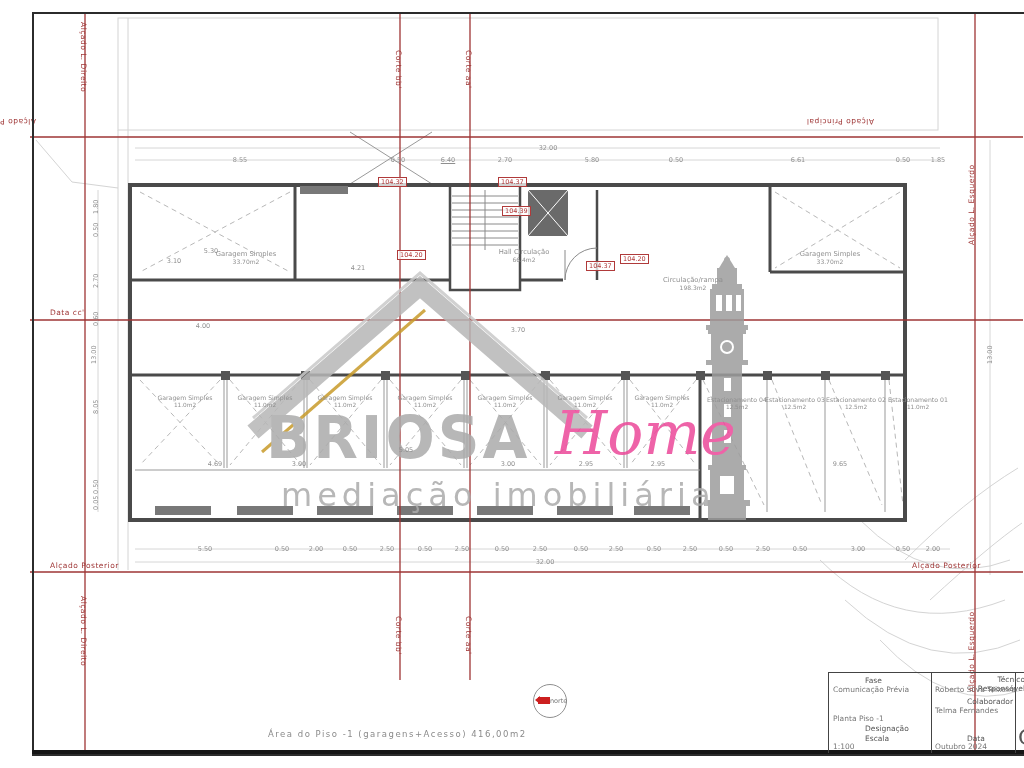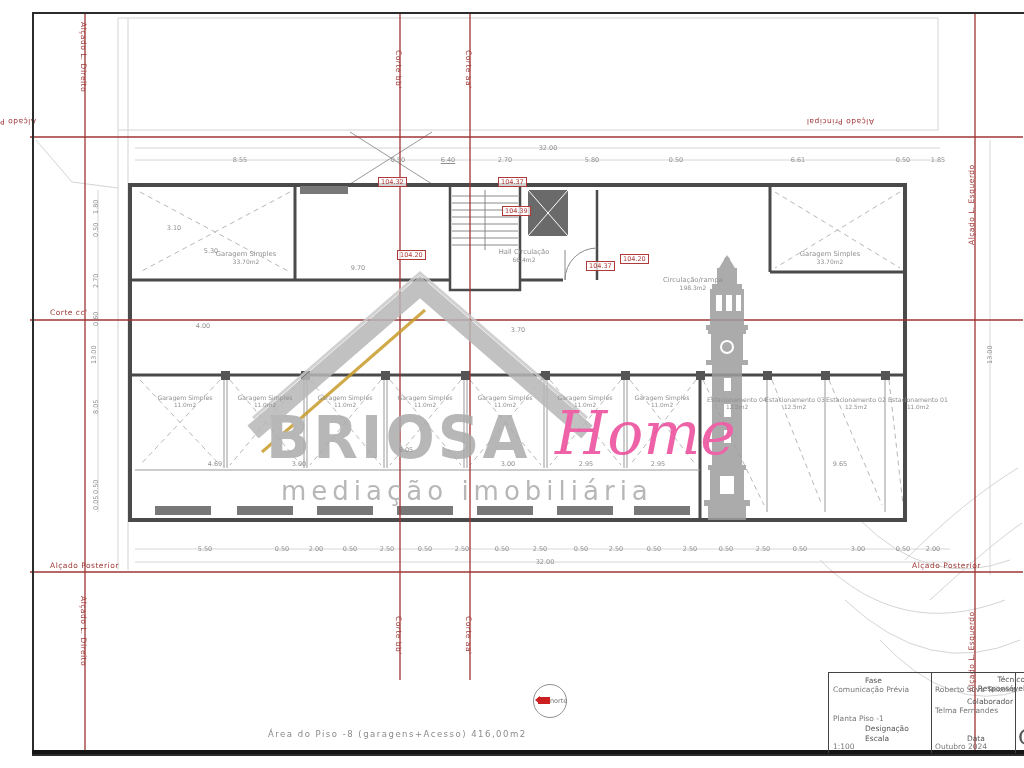--- a/index.html
+++ b/index.html
@@ -15,21 +15,21 @@
   .dim.v{transform:rotate(-90deg);transform-origin:0 0;}
   .lvl{color:#b03a3a;border:1px solid #b03a3a;background:rgba(255,255,255,.75);font-size:6.5px;padding:0 2px;white-space:nowrap;}
   .room{color:#8f8f8f;font-size:6.8px;text-align:center;width:110px;transform:translateX(-50%);line-height:1.25;}
   .room .ar{font-size:6px;display:block;}
   .gar{color:#8f8f8f;font-size:6.2px;text-align:center;width:74px;transform:translateX(-50%);line-height:1.3;}
   .gar .ar{font-size:5.8px;display:block;}
   
   #wm{left:0;top:0;width:1024px;height:683px;opacity:.85;pointer-events:none;}
   #wm-brand{left:266px;top:404px;font-size:58px;font-weight:bold;color:#ababab;letter-spacing:3px;}
   #wm-accent{left:555px;top:398px;font-size:60px;color:#ec4899;font-family:"DejaVu Serif","Liberation Serif",serif;font-style:italic;}
-  #wm-tagline{left:281px;top:476px;font-size:26px;color:#ababab;letter-spacing:5px;}
+  #wm-tagline{left:281px;top:476px;font-size:32px;color:#ababab;letter-spacing:5px;}
   
   #north{left:533px;top:684px;width:32px;height:32px;border:1px solid #8f8f8f;border-radius:50%;}
   #north-arrow{left:4px;top:12px;width:12px;height:7px;background:#cc1f1f;}
   #north-tip{left:1px;top:11px;width:0;height:0;border-top:4px solid transparent;border-bottom:4px solid transparent;border-right:5px solid #cc1f1f;}
   #north-label{left:16px;top:12px;font-size:6.5px;color:#777;}
   
   #area-note{left:268px;top:729px;font-size:8.5px;color:#8a8a8a;letter-spacing:1.5px;}
   
   #titleblock{left:828px;top:672px;width:196px;height:80px;border-top:1px solid #444;border-left:1px solid #444;font-size:7.5px;color:#555;}
   #titleblock .cell-div{position:absolute;background:#444;}
@@ -228,21 +228,21 @@
     <div id="wm-tagline" class="abs">mediação imobiliária</div>
   </div>
 
   <div id="labels" class="abs" style="left:0;top:0;width:1024px;height:768px;">
       <div class="sec" style="position: absolute; left: 88px; top: 22px; transform: rotate(90deg); transform-origin: 0px 0px;">Alçado L. Direito</div>
       <div class="sec" style="position: absolute; left: 403px; top: 50px; transform: rotate(90deg); transform-origin: 0px 0px;">Corte bb'</div>
       <div class="sec" style="position: absolute; left: 473px; top: 50px; transform: rotate(90deg); transform-origin: 0px 0px;">Corte aa'</div>
       <div class="sec" style="position: absolute; left: 967px; top: 245px; transform: rotate(-90deg); transform-origin: 0px 0px;">Alçado L. Esquerdo</div>
       <div class="sec" style="position: absolute; left: 36px; top: 126px; transform: rotate(180deg); transform-origin: 0px 0px;">Alçado Principal</div>
       <div class="sec" style="position: absolute; left: 874px; top: 126px; transform: rotate(180deg); transform-origin: 0px 0px;">Alçado Principal</div>
-      <div class="sec" style="position: absolute; left: 50px; top: 308px;">Corte cc'</div>
+      <div class="sec" style="position: absolute; left: 50px; top: 308px;">Data cc'</div>
       <div class="sec" style="position: absolute; left: 50px; top: 561px;">Alçado Posterior</div>
       <div class="sec" style="position: absolute; left: 912px; top: 561px;">Alçado Posterior</div>
       <div class="sec" style="position: absolute; left: 88px; top: 596px; transform: rotate(90deg); transform-origin: 0px 0px;">Alçado L. Direito</div>
       <div class="sec" style="position: absolute; left: 403px; top: 616px; transform: rotate(90deg); transform-origin: 0px 0px;">Corte bb'</div>
       <div class="sec" style="position: absolute; left: 473px; top: 616px; transform: rotate(90deg); transform-origin: 0px 0px;">Corte aa'</div>
       <div class="sec" style="position: absolute; left: 967px; top: 692px; transform: rotate(-90deg); transform-origin: 0px 0px;">Alçado L. Esquerdo</div>
       <div class="lvl" style="position: absolute; left: 378px; top: 177px;">104.32</div>
       <div class="lvl" style="position: absolute; left: 498px; top: 177px;">104.37</div>
       <div class="lvl" style="position: absolute; left: 502px; top: 206px;">104.39</div>
       <div class="lvl" style="position: absolute; left: 397px; top: 250px;">104.20</div>
@@ -286,23 +286,23 @@
       <div class="dim" style="position: absolute; left: 581px; top: 545px;">0.50</div>
       <div class="dim" style="position: absolute; left: 616px; top: 545px;">2.50</div>
       <div class="dim" style="position: absolute; left: 654px; top: 545px;">0.50</div>
       <div class="dim" style="position: absolute; left: 690px; top: 545px;">2.50</div>
       <div class="dim" style="position: absolute; left: 726px; top: 545px;">0.50</div>
       <div class="dim" style="position: absolute; left: 763px; top: 545px;">2.50</div>
       <div class="dim" style="position: absolute; left: 800px; top: 545px;">0.50</div>
       <div class="dim" style="position: absolute; left: 858px; top: 545px;">3.00</div>
       <div class="dim" style="position: absolute; left: 903px; top: 545px;">0.50</div>
       <div class="dim" style="position: absolute; left: 933px; top: 545px;">2.00</div>
-      <div class="dim" style="position: absolute; left: 174px; top: 224px;">3.10</div>
+      <div class="dim" style="position: absolute; left: 174px; top: 257px;">3.10</div>
       <div class="dim" style="position: absolute; left: 211px; top: 247px;">5.30</div>
-      <div class="dim" style="position: absolute; left: 358px; top: 264px;">9.70</div>
+      <div class="dim" style="position: absolute; left: 358px; top: 264px;">4.21</div>
       <div class="dim" style="position: absolute; left: 203px; top: 322px;">4.00</div>
       <div class="dim" style="position: absolute; left: 518px; top: 326px;">3.70</div>
       <div class="dim" style="position: absolute; left: 406px; top: 446px;">5.05</div>
       <div class="dim" style="position: absolute; left: 215px; top: 460px;">4.69</div>
       <div class="dim" style="position: absolute; left: 299px; top: 460px;">3.00</div>
       <div class="dim" style="position: absolute; left: 508px; top: 460px;">3.00</div>
       <div class="dim" style="position: absolute; left: 586px; top: 460px;">2.95</div>
       <div class="dim" style="position: absolute; left: 658px; top: 460px;">2.95</div>
       <div class="dim" style="position: absolute; left: 840px; top: 460px;">9.65</div>
       <div class="dim v" style="position: absolute; left: 92px; top: 214px; transform: rotate(-90deg); transform-origin: 0px 0px;">1.80</div>
@@ -318,21 +318,21 @@
 
   <div id="sheet-border" class="abs"></div>
   <div id="bottom-bar" class="abs"></div>
 
   <div id="north" class="abs">
     <div id="north-tip" class="abs"></div>
     <div id="north-arrow" class="abs"></div>
     <div id="north-label" class="abs">norte</div>
   </div>
 
-  <div id="area-note" class="abs">Área do Piso -8 (garagens+Acesso) 416,00m2</div>
+  <div id="area-note" class="abs">Área do Piso -1 (garagens+Acesso) 416,00m2</div>
 
   <div id="titleblock" class="abs">
     <div class="cell-div" style="left:102px;top:0;width:1px;height:80px;"></div>
     <div class="cell-div" style="left:186px;top:0;width:1px;height:80px;"></div>
     <span class="tb-label" style="left:4px;top:3px;">Fase</span>
     <span class="tb-value" style="left:4px;top:12px;">Comunicação Prévia</span>
     <span class="tb-label" style="left:4px;top:35px;margin-top:16px;">Designação</span>
     <span class="tb-value" style="left:4px;top:41px;">Planta Piso -1</span>
     <span class="tb-label" style="left:4px;top:61px;">Escala</span>
     <span class="tb-value" style="left:4px;top:69px;">1:100</span>

